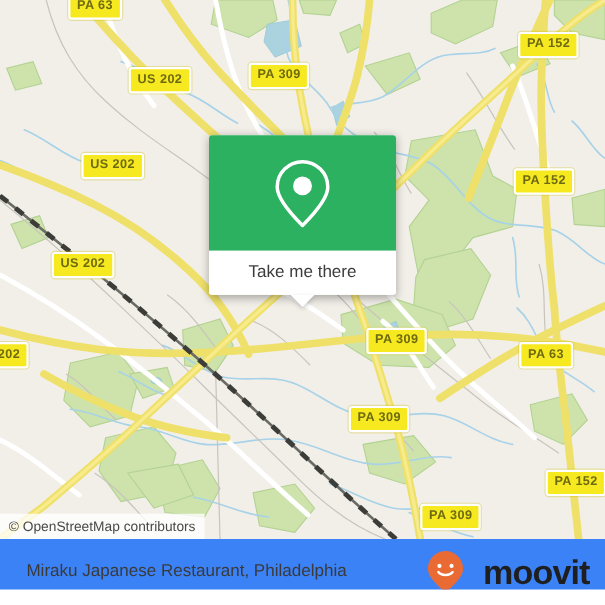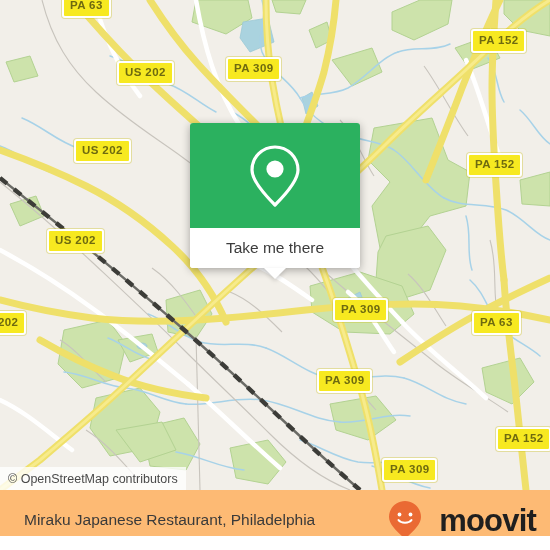--- a/index.html
+++ b/index.html
@@ -107,21 +107,21 @@
     color: #4a4a4a;
     font-family: "Liberation Sans", sans-serif;
     white-space: nowrap;
   }
 
   
   #footer {
     position: absolute;
     left: 0; top: 490px;
     width: 550px; height: 60px;
-    background: #fdba74;
+    background: #3b82f6;
     display: flex;
     align-items: center;
     justify-content: space-between;
     padding: 0 14px 0 24px;
   }
   #footer-title {
     font-size: 15.5px;
     color: #3a3a3a;
     font-family: "Liberation Sans", sans-serif;
     white-space: nowrap;

